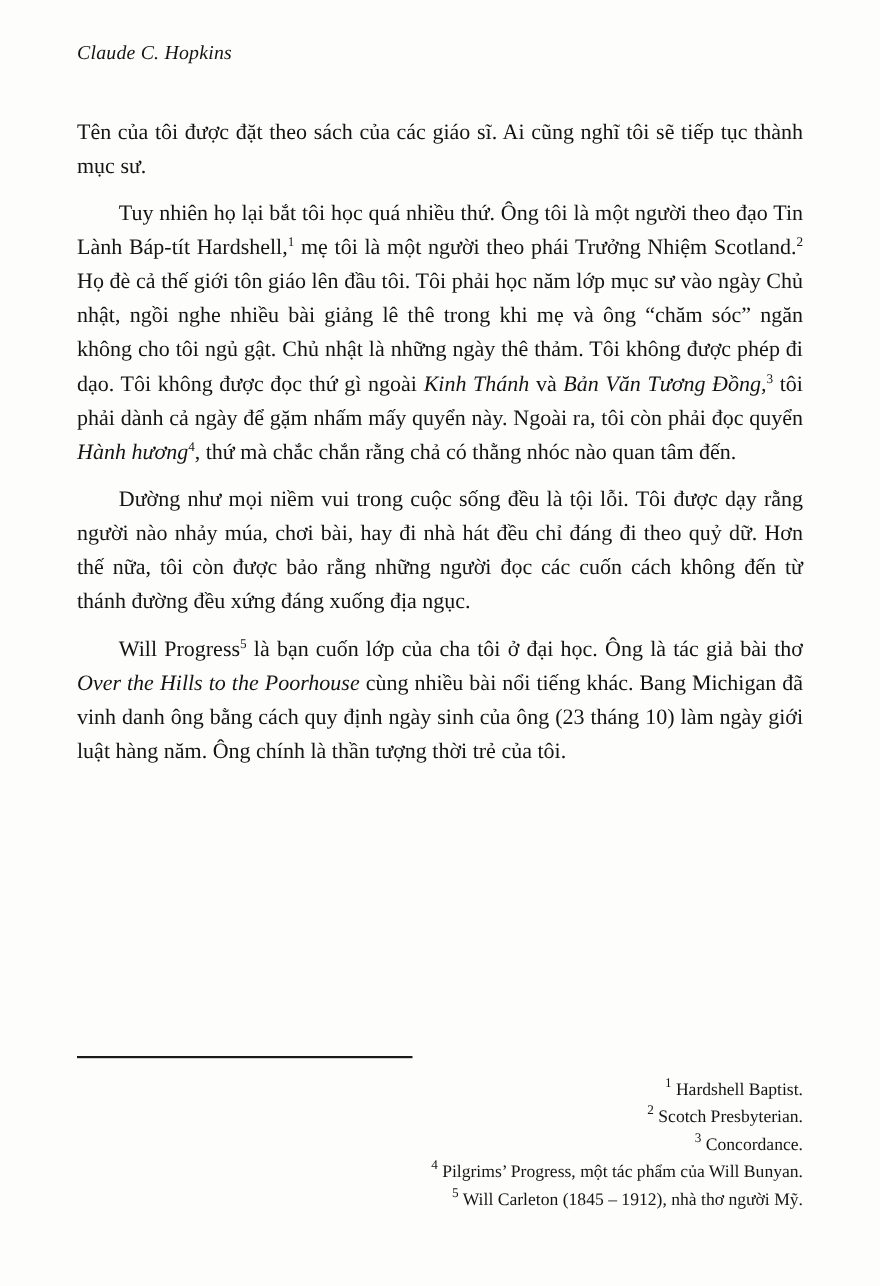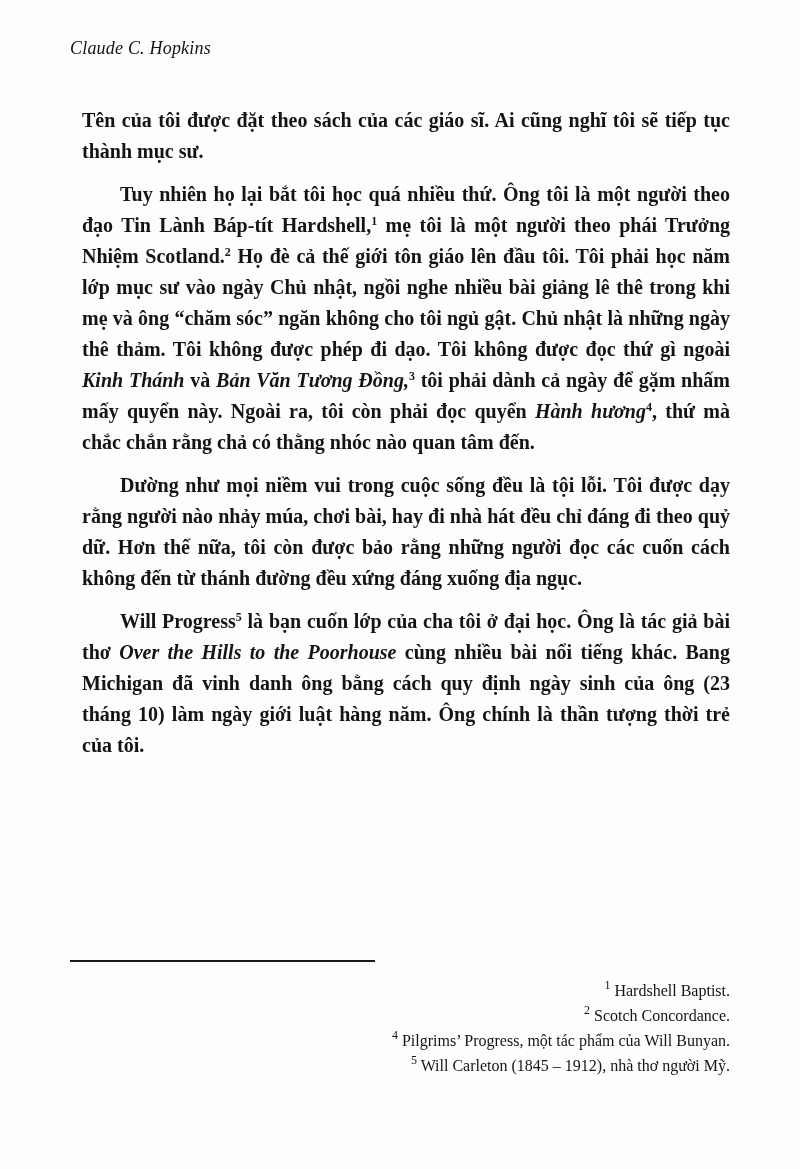--- a/index.html
+++ b/index.html
@@ -23,21 +23,21 @@
     font-size: 18px;
     letter-spacing: 0.2px;
     margin-bottom: 46px;
   }
   .body-text {
     font-size: 20px;
     line-height: 31px;
     text-align: justify;
     text-justify: inter-word;
   }
-  .para { margin: 0 0 12px 12px; font-weight: bold; }
+  .para { margin: 0 0 12px 0; }
   .para.indent { text-indent: 38px; }
   sup {
     font-size: 12px;
     line-height: 0;
     vertical-align: 7px;
   }
   i { font-style: italic; }
   .footnote-block {
     position: absolute;
     left: 70px;
@@ -68,18 +68,19 @@
       <p class="para"><span>Tên của tôi được đặt theo sách của các giáo sĩ. Ai cũng nghĩ tôi sẽ tiếp tục thành mục sư.</span></p>
       <p class="para indent"><span>Tuy nhiên họ lại bắt tôi học quá nhiều thứ. Ông tôi là một người theo đạo Tin Lành Báp-tít Hardshell,</span><sup>1</sup><span> mẹ tôi là một người theo phái Trưởng Nhiệm Scotland.</span><sup>2</sup><span> Họ đè cả thế giới tôn giáo lên đầu tôi. Tôi phải học năm lớp mục sư vào ngày Chủ nhật, ngồi nghe nhiều bài giảng lê thê trong khi mẹ và ông “chăm sóc” ngăn không cho tôi ngủ gật. Chủ nhật là những ngày thê thảm. Tôi không được phép đi dạo. Tôi không được đọc thứ gì ngoài </span><i>Kinh Thánh</i><span> và </span><i>Bản Văn Tương Đồng,</i><sup>3</sup><span> tôi phải dành cả ngày để gặm nhấm mấy quyển này. Ngoài ra, tôi còn phải đọc quyển </span><i>Hành hương</i><sup>4</sup><span>, thứ mà chắc chắn rằng chả có thằng nhóc nào quan tâm đến.</span></p>
       <p class="para indent"><span>Dường như mọi niềm vui trong cuộc sống đều là tội lỗi. Tôi được dạy rằng người nào nhảy múa, chơi bài, hay đi nhà hát đều chỉ đáng đi theo quỷ dữ. Hơn thế nữa, tôi còn được bảo rằng những người đọc các cuốn cách không đến từ thánh đường đều xứng đáng xuống địa ngục.</span></p>
       <p class="para indent"><span>Will Progress</span><sup>5</sup><span> là bạn cuốn lớp của cha tôi ở đại học. Ông là tác giả bài thơ </span><i>Over the Hills to the Poorhouse</i><span> cùng nhiều bài nổi tiếng khác. Bang Michigan đã vinh danh ông bằng cách quy định ngày sinh của ông (23 tháng 10) làm ngày giới luật hàng năm. Ông chính là thần tượng thời trẻ của tôi.</span></p>
     </div>
 
   <div class="footnote-block">
     <div class="footnote-rule"></div>
     <div class="footnotes">
         <div class="footnote"><sup>1</sup> <span>Hardshell Baptist.</span></div>
-        <div class="footnote"><sup>2</sup> <span>Scotch Concordance.</span></div>
+        <div class="footnote"><sup>2</sup> <span>Scotch Presbyterian.</span></div>
+        <div class="footnote"><sup>3</sup> <span>Concordance.</span></div>
         <div class="footnote"><sup>4</sup> <span>Pilgrims’ Progress, một tác phẩm của Will Bunyan.</span></div>
         <div class="footnote"><sup>5</sup> <span>Will Carleton (1845 – 1912), nhà thơ người Mỹ.</span></div>
       </div>
   </div>
 </div>
 
 </body></html>

